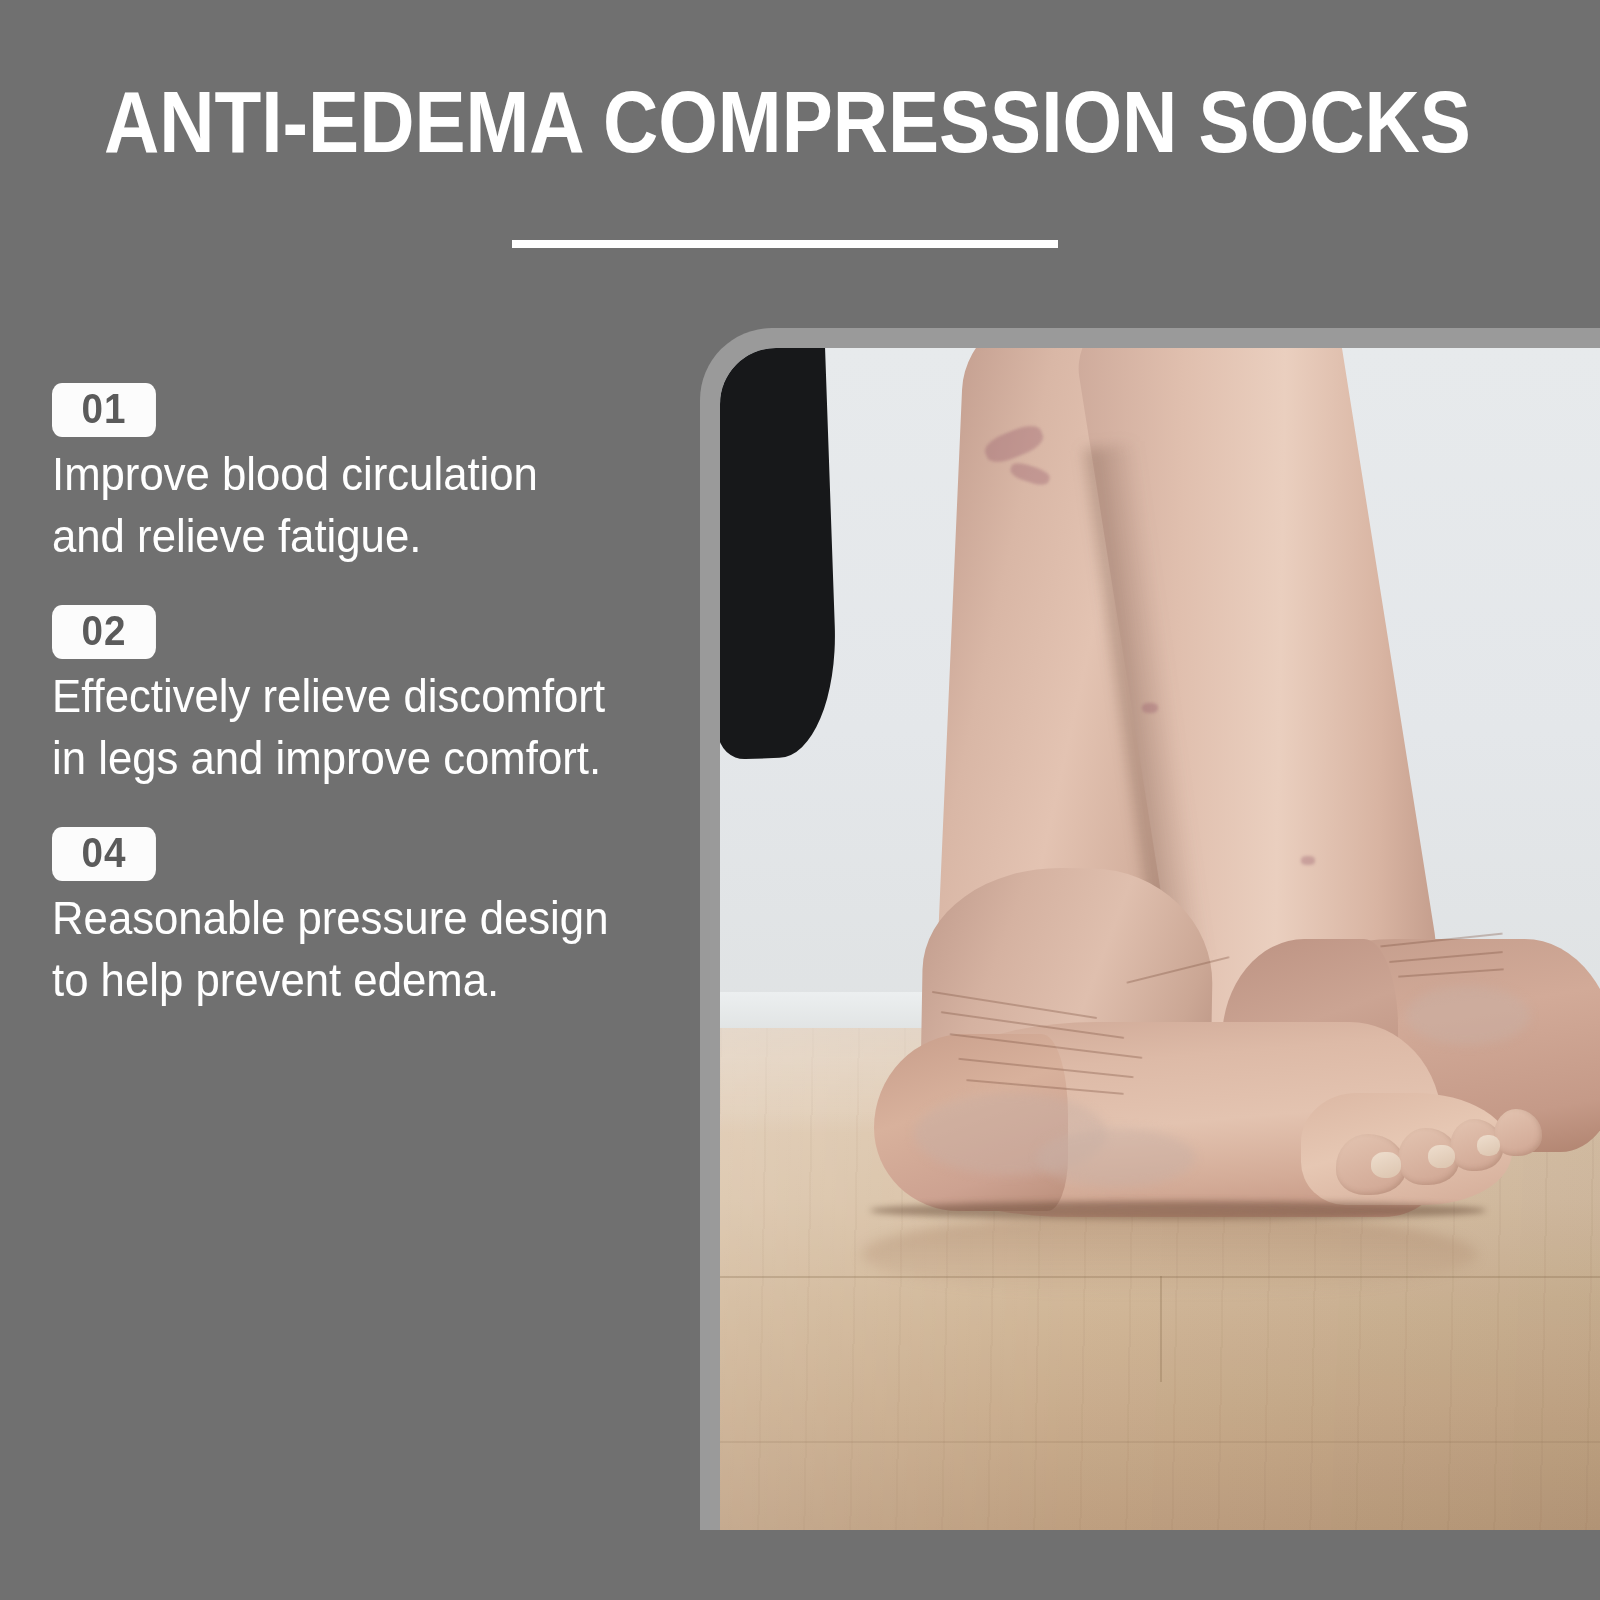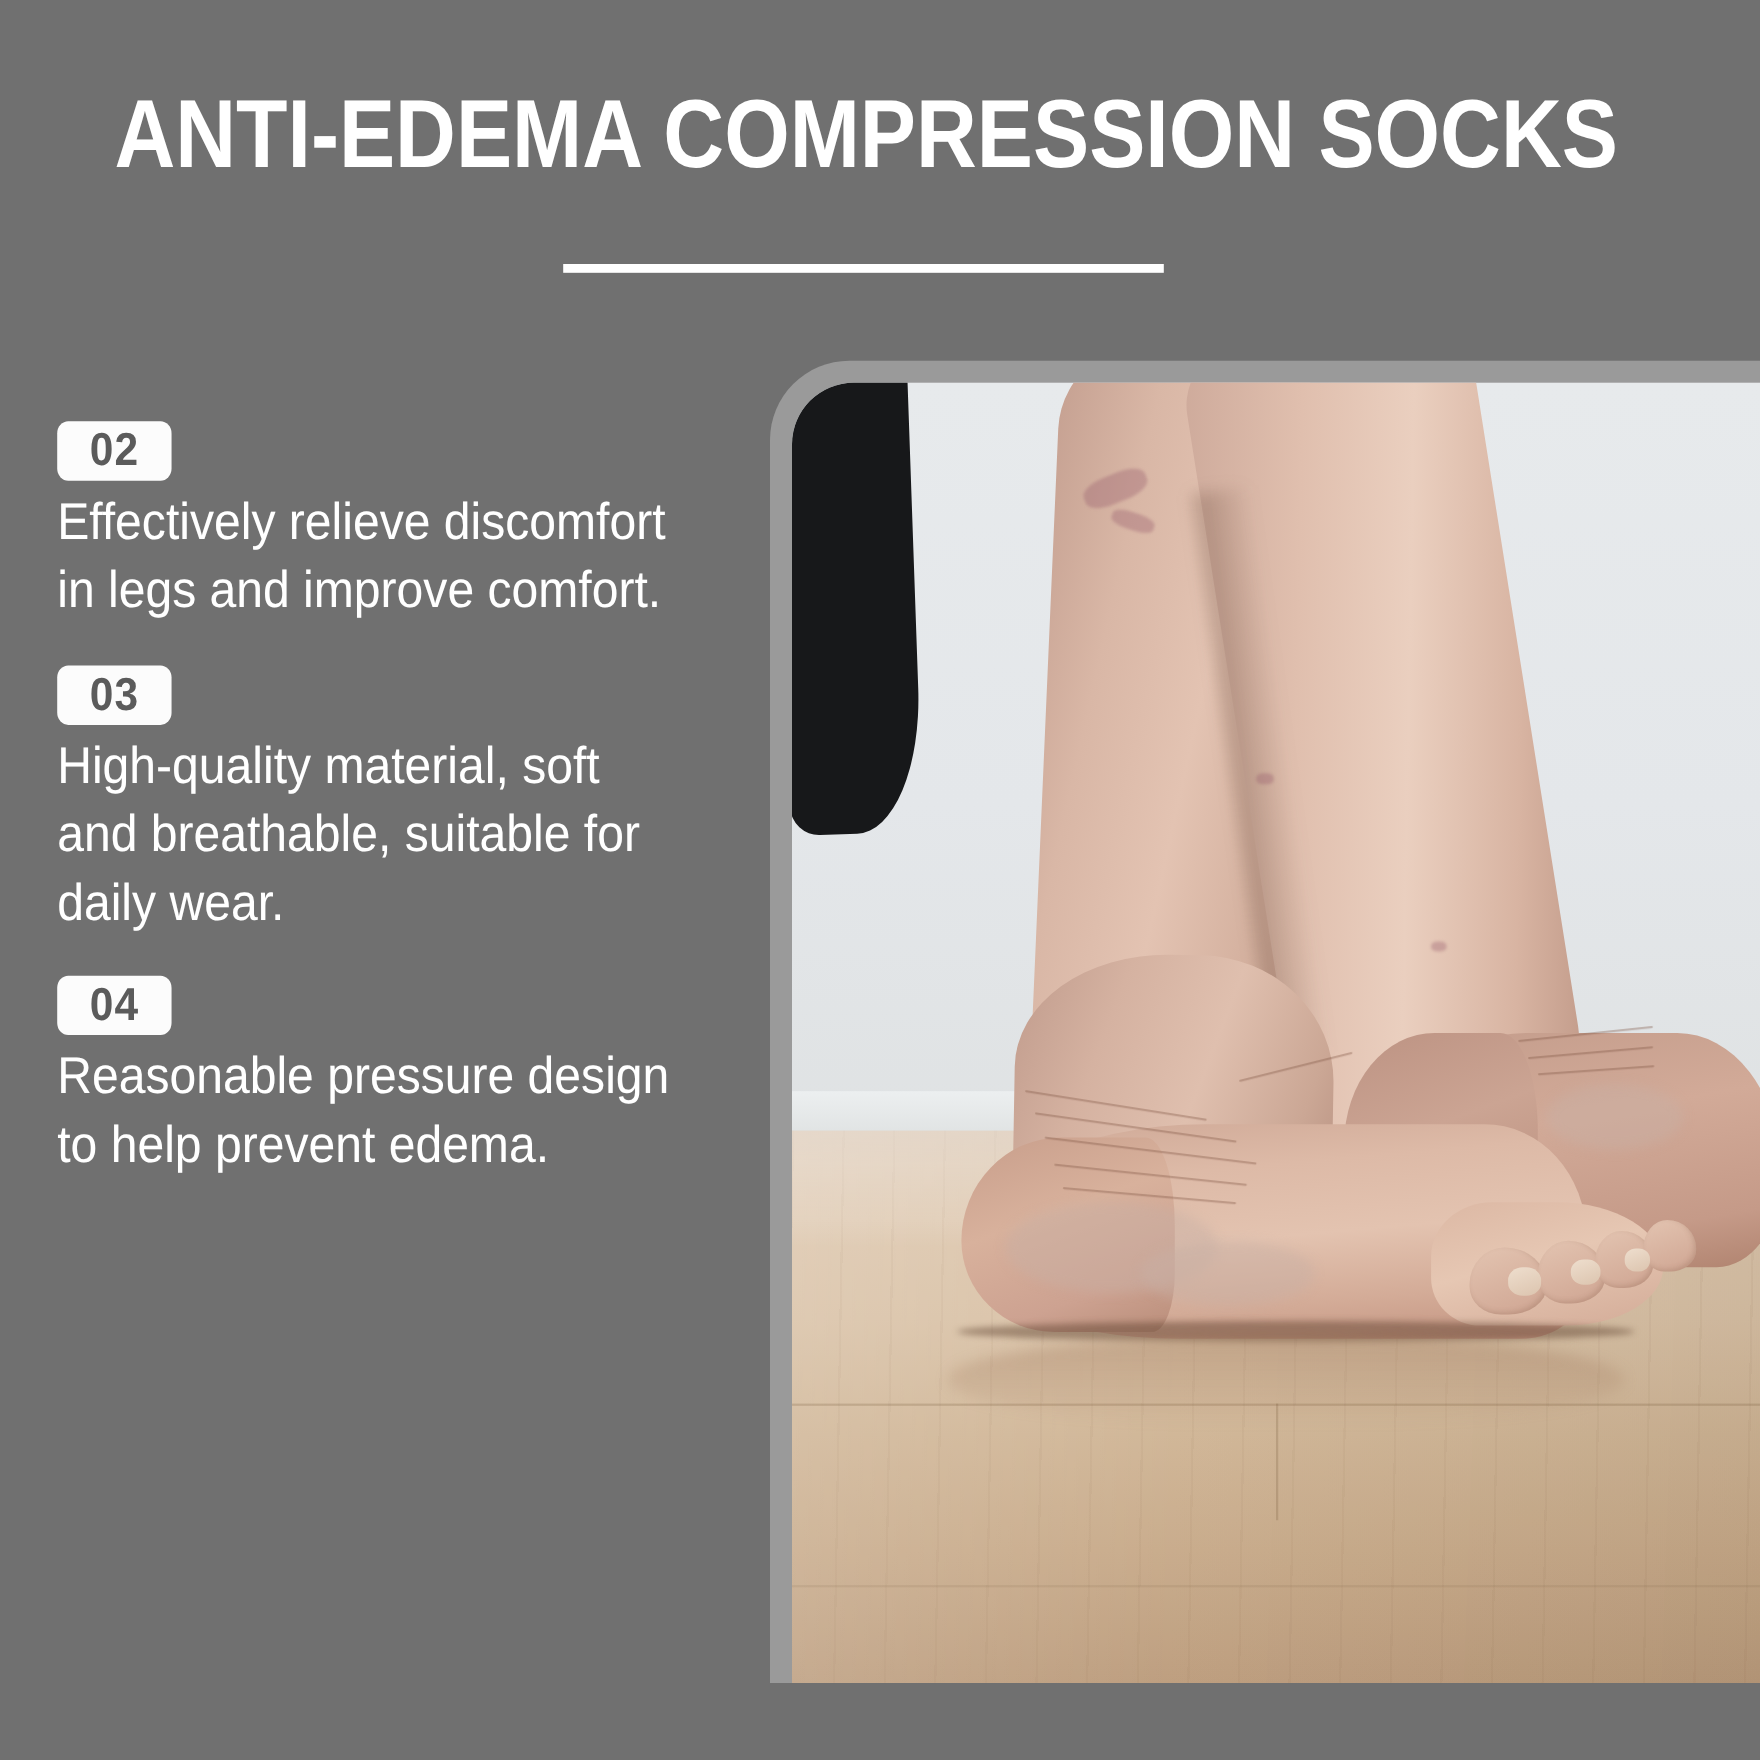--- a/index.html
+++ b/index.html
@@ -265,33 +265,32 @@
 </head>
 <body>
 
 <div class="title-wrap">
   <div class="title">ANTI-EDEMA COMPRESSION SOCKS</div>
 </div>
 <div class="title-divider"></div>
 
 <div class="features">
 
+  <div class="feature">
+    <div class="badge">01</div>
+    <div class="feature-text">Improve blood circulation
+and relieve fatigue.</div>
+  </div>
 
   <div class="feature">
     <div class="badge">02</div>
     <div class="feature-text">Effectively relieve discomfort
 in legs and improve comfort.</div>
   </div>
 
-  <div class="feature tight">
-    <div class="badge">03</div>
-    <div class="feature-text">High-quality material, soft
-and breathable, suitable for
-daily wear.</div>
-  </div>
 
   <div class="feature" style="margin-top:36px;">
     <div class="badge">04</div>
     <div class="feature-text">Reasonable pressure design
 to help prevent edema.</div>
   </div>
 
 </div>
 
 <div class="photo-panel">

